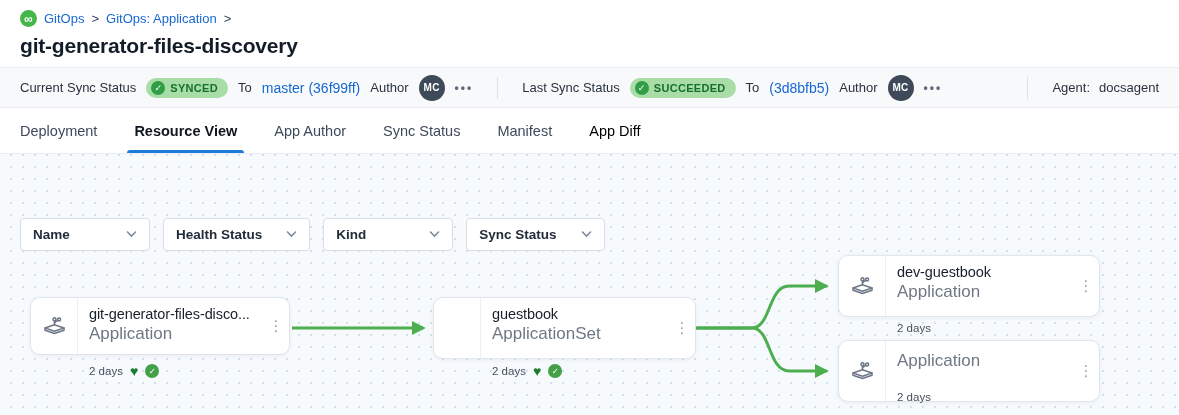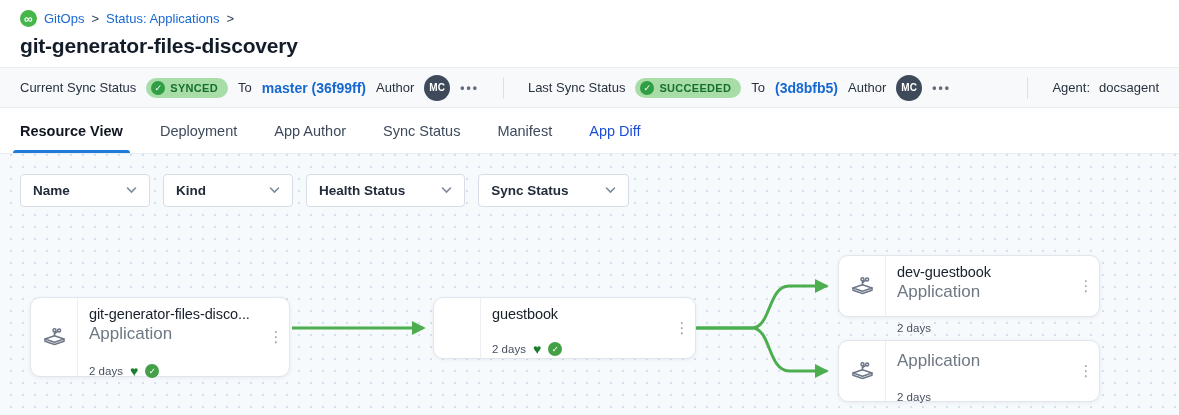--- a/index.html
+++ b/index.html
@@ -22,44 +22,44 @@
 
   
   .status-bar { height:41px; flex:0 0 41px; background:#f8f9fb;
     border-top:1px solid #e9ecf1; border-bottom:1px solid #e9ecf1;
     display:flex; align-items:center; gap:24px; padding:0 20px; font-size:13px; color:#28323f; }
   .sb-group { display:flex; align-items:center; gap:10px; white-space:nowrap; }
   .badge { display:inline-flex; align-items:center; gap:5px; background:#a8dda8; border-radius:12px;
     padding:3px 10px 3px 5px; color:#156f2b; font-size:11px; font-weight:700; letter-spacing:0.3px; }
   .badge-check { width:14px; height:14px; border-radius:50%; background:#2f9e44; color:#fff; font-size:9px;
     display:flex; align-items:center; justify-content:center; }
-  .sb-link { color:#1768d0; font-weight:700; font-size:14px; text-decoration:none; cursor:pointer; }
+  .sb-link { color:#1768d0; font-weight:400; font-size:14px; text-decoration:none; cursor:pointer; }
   .avatar { width:26px; height:26px; border-radius:50%; background:#3e4a59; color:#fff; font-size:10px;
     font-weight:700; display:flex; align-items:center; justify-content:center; letter-spacing:0.3px; cursor:pointer; }
   .dots-h { color:#5f6b7a; font-size:12px; letter-spacing:2px; cursor:pointer; font-weight:700; }
   .vdiv { width:1px; height:22px; background:#dce1e8; flex:0 0 1px; }
   .vdiv.push { margin-left:auto; }
   .sb-agent { display:flex; align-items:center; gap:9px; }
 
   
   .tabs { display:flex; gap:37px; padding:0 20px; background:#fff; height:45px; flex:0 0 45px; align-items:stretch; }
   .tab { display:flex; align-items:center; font-size:14.5px; color:#3e4a5b; position:relative; cursor:pointer; white-space:nowrap; }
   .tab.active { color:#10161f; font-weight:700; }
   .tab.active::after { content:""; position:absolute; left:-7px; right:-7px; bottom:0; height:3px;
     background:#1f7bd8; border-radius:3px 3px 0 0; }
-  .tab.disabled { color:#1d4ed8; cursor:default; }
+  .tab.disabled { color:#000000; cursor:default; }
 
   
   .graph { position:relative; flex:1; background:#f7fafd; border-top:1px solid #e9edf2;
     background-image:radial-gradient(circle,#d5e0ee 1.1px,transparent 1.4px);
     background-size:12px 12px; background-position:5px 7px; }
   .filters { position:absolute; left:20px; top:20px; display:flex; gap:13px; }
   .filter { min-width:130px; height:33px; background:#fff; border:1px solid #d7dde6; border-radius:4px;
-    display:flex; align-items:center; justify-content:space-between; gap:36px; padding:9px 12px;
-    font-size:13.5px; font-weight:600; color:#222c3a; cursor:pointer; }
+    display:flex; align-items:center; justify-content:space-between; gap:24px; padding:9px 12px;
+    font-size:13.5px; font-weight:600; color:#222c3a; cursor:pointer;margin-top:44px; }
   .edges { position:absolute; left:0; top:0; width:100%; height:100%; pointer-events:none; }
 
   .node { position:absolute; display:flex; align-items:stretch; background:#fff; border:1px solid #e1e6ed;
     border-radius:10px; box-shadow:0 1px 4px rgba(23,34,56,0.07); cursor:pointer; }
   .node-icon-col { width:46px; display:flex; align-items:center; justify-content:center; flex:0 0 46px; }
   .node-body { flex:1; border-left:1px solid #ebeef3; padding:8px 4px 7px 11px; min-width:0; }
   .node-title { font-size:14.5px; color:#18202c; white-space:nowrap; overflow:hidden; text-overflow:ellipsis; letter-spacing:-0.1px; }
   .node-kind { font-size:17px; color:#6e7884; margin-top:2px; }
   .node-meta { display:flex; align-items:center; gap:7px; margin-top:20px; font-size:11.5px; color:#46505e; }
   .heart { color:#1b7c2f; font-size:14px; line-height:1; }
@@ -73,21 +73,21 @@
 
 <div class="page">
 
   <div class="header">
     <div class="breadcrumb">
       <span class="bc-icon">
           <span>∞</span>
         </span>
       <a class="bc-link">GitOps</a>
       <span class="bc-sep">&gt;</span>
-      <a class="bc-link">Status: Applications</a>
+      <a class="bc-link">GitOps: Application</a>
       <span class="bc-sep">&gt;</span>
     </div>
     <h1 class="title">git-generator-files-discovery</h1>
   </div>
 
   <div class="status-bar">
     <div class="sb-group">
       <span>Current Sync Status</span>
       <span class="badge">
         <span class="badge-check">✓</span>
@@ -113,45 +113,45 @@
       <span class="dots-h">•••</span>
     </div>
     <span class="vdiv push"></span>
     <div class="sb-group sb-agent">
       <span>Agent:</span>
       <span>docsagent</span>
     </div>
   </div>
 
   <div class="tabs">
+    <div class="tab">Deployment</div>
     <div class="tab active">Resource View</div>
-    <div class="tab">Deployment</div>
     <div class="tab">App Author</div>
     <div class="tab">Sync Status</div>
     <div class="tab">Manifest</div>
     <div class="tab disabled">App Diff</div>
   </div>
 
   <div class="graph">
 
     <div class="filters">
       <div class="filter">
         <span>Name</span>
         <svg width="11" height="7" viewBox="0 0 11 7" fill="none" stroke="#7e8999" stroke-width="1.6" stroke-linecap="round">
             <path d="M1.5 1 L5.5 5 L9.5 1"></path>
           </svg>
       </div>
       <div class="filter">
+        <span>Health Status</span>
+        <svg width="11" height="7" viewBox="0 0 11 7" fill="none" stroke="#7e8999" stroke-width="1.6" stroke-linecap="round">
+            <path d="M1.5 1 L5.5 5 L9.5 1"></path>
+          </svg>
+      </div>
+      <div class="filter">
         <span>Kind</span>
-        <svg width="11" height="7" viewBox="0 0 11 7" fill="none" stroke="#7e8999" stroke-width="1.6" stroke-linecap="round">
-            <path d="M1.5 1 L5.5 5 L9.5 1"></path>
-          </svg>
-      </div>
-      <div class="filter">
-        <span>Health Status</span>
         <svg width="11" height="7" viewBox="0 0 11 7" fill="none" stroke="#7e8999" stroke-width="1.6" stroke-linecap="round">
             <path d="M1.5 1 L5.5 5 L9.5 1"></path>
           </svg>
       </div>
       <div class="filter">
         <span>Sync Status</span>
         <svg width="11" height="7" viewBox="0 0 11 7" fill="none" stroke="#7e8999" stroke-width="1.6" stroke-linecap="round">
             <path d="M1.5 1 L5.5 5 L9.5 1"></path>
           </svg>
       </div>
@@ -161,21 +161,21 @@
       <defs>
         <marker id="arrow" viewBox="0 0 10 10" refX="8" refY="5" markerWidth="4.6" markerHeight="4.6" orient="auto-start-reverse">
           <path d="M0 0 L10 5 L0 10 z" fill="#4cae4f"></path>
         </marker>
       </defs>
       <path d="M292 174 H423" stroke="#4cae4f" stroke-width="3" fill="none" marker-end="url(#arrow)"></path>
       <path d="M697 174 H752 C771 174 768 132 789 132 H826" stroke="#4cae4f" stroke-width="3" fill="none" stroke-linecap="round" marker-end="url(#arrow)"></path>
       <path d="M697 174 H752 C771 174 768 217 789 217 H826" stroke="#4cae4f" stroke-width="3" fill="none" stroke-linecap="round" marker-end="url(#arrow)"></path>
     </svg>
 
-    <div class="node" style="left:30px; top:143px; width:260px; height:80px;">
+    <div class="node" style="left:30px; top:143px; width:260px; height:58px;">
       <div class="node-icon-col">
         <svg width="27" height="26" viewBox="0 0 26 26" fill="none" stroke="#6d7787" stroke-width="1.5" stroke-linejoin="round" stroke-linecap="round">
           <path d="M3.5 15 L13 11.8 L22.5 15 L13 18.2 Z"></path>
             <path d="M3.5 15 V17.2 L13 20.5 L22.5 17.2 V15"></path>
           <path d="M13 11.8 V7.8"></path>
             <circle cx="13" cy="6.3" r="1.5"></circle>
             <path d="M13 9.5 L16.2 7.4"></path>
             <circle cx="17.6" cy="6.6" r="1.5"></circle>
         </svg>
       </div>
@@ -188,20 +188,21 @@
           <span class="mini-check">✓</span>
         </div>
       </div>
       <div class="node-menu">⋮</div>
     </div>
 
     <div class="node" style="left:433px; top:143px; width:263px; height:62px;">
       <div class="node-icon-col"></div>
       <div class="node-body">
         <div class="node-title">guestbook</div>
+        <div class="node-kind">ApplicationSet</div>
         <div class="node-meta">
           <span>2 days</span>
           <span class="heart">♥</span>
           <span class="mini-check">✓</span>
         </div>
       </div>
       <div class="node-menu">⋮</div>
     </div>
 
     <div class="node" style="left:838px; top:101px; width:262px; height:62px;">

